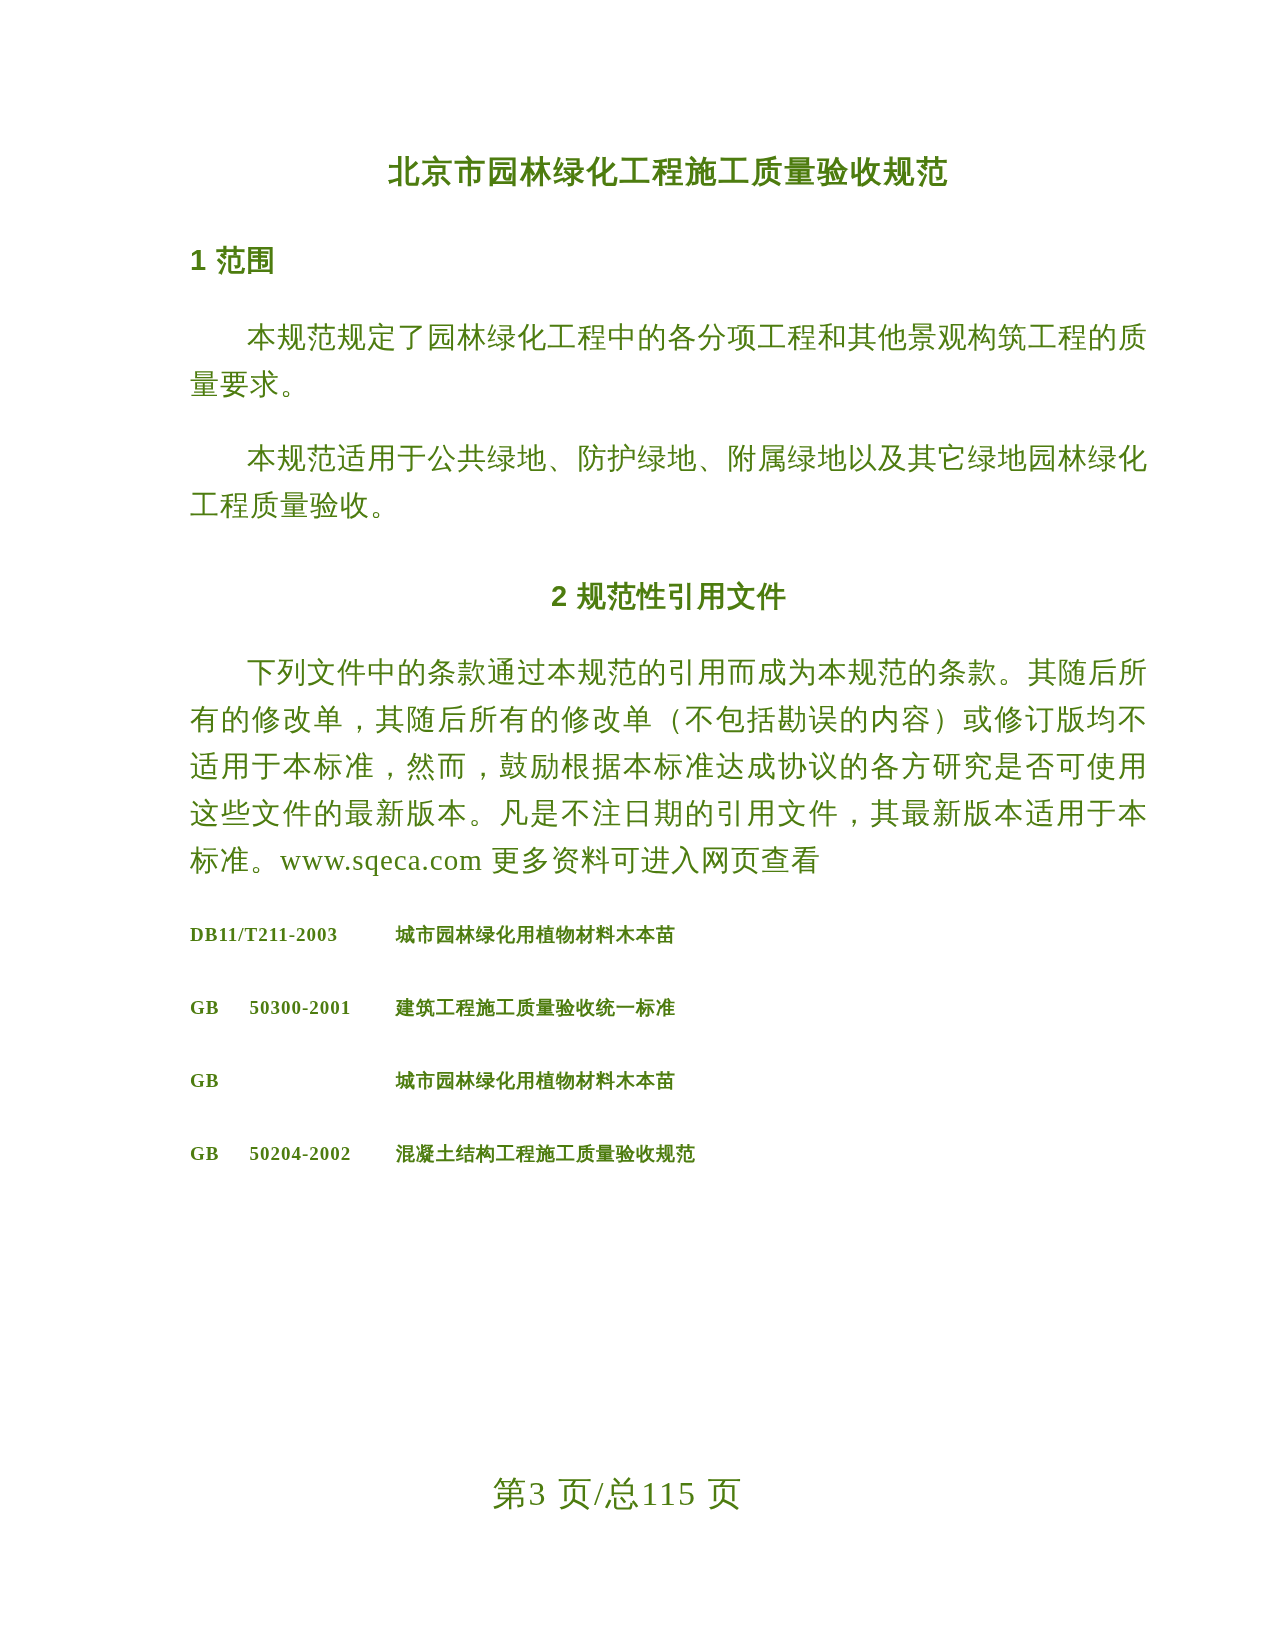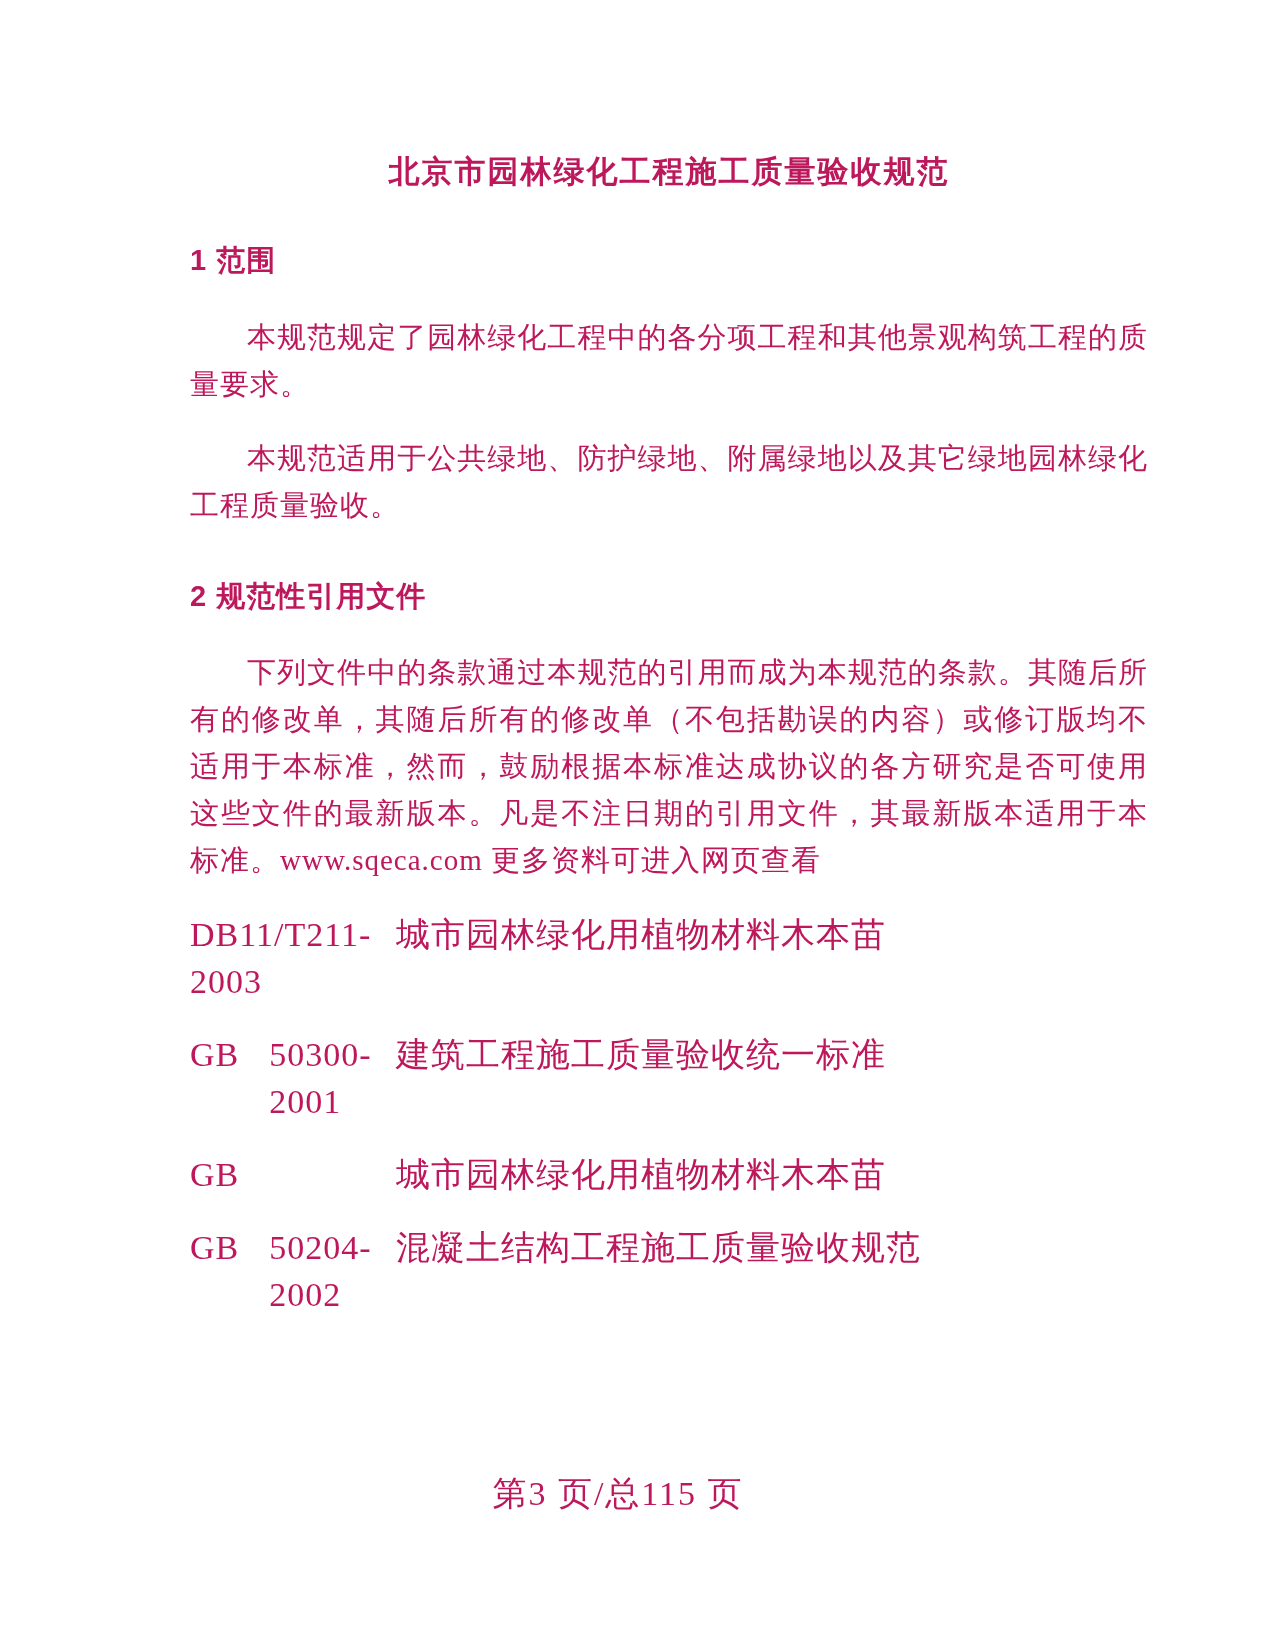--- a/index.html
+++ b/index.html
@@ -5,21 +5,21 @@
   html, body {
     margin: 0;
     padding: 0;
     background: #ffffff;
   }
   .page {
     position: relative;
     width: 1275px;
     height: 1650px;
     background: #ffffff;
-    color: #be185d;
+    color: #4d7c0f;
     font-family: "Liberation Serif", "DejaVu Serif", serif;
     overflow: hidden;
   }
   .content {
     position: absolute;
     left: 190px;
     top: 0;
     width: 958px;
   }
   .doc-title {
@@ -33,38 +33,39 @@
   }
   .section-heading {
     font-family: "Liberation Sans", "DejaVu Sans", sans-serif;
     font-weight: 700;
     font-size: 29px;
     line-height: 40px;
     letter-spacing: 1px;
     margin: 0;
   }
   .heading-1 { margin-top: 48px; margin-bottom: 34px; }
-  .heading-2 { margin-top: 47px; margin-bottom: 33px; }
+  .heading-2 { margin-top: 47px; margin-bottom: 33px; text-align: center; }
   .body-par {
     margin: 0 0 27px 0;
     font-size: 29px;
     line-height: 47px;
     letter-spacing: 1px;
     text-align: justify;
     text-justify: inter-ideograph;
     text-indent: 57px;
   }
   .refs { margin-top: 0; }
   .ref-row {
     display: flex;
-    align-items: flex-start;
-    font-size: 34px;
+    align-items: center;
+    font-size: 19px;
     line-height: 47px;
     letter-spacing: 1px;
     margin-bottom: 26px;
+    font-weight: bold;
   }
   .ref-code-group {
     display: inline-flex;
     gap: 30px;
     width: 206px;
     flex: 0 0 206px;
   }
   .ref-num:empty { display: none; }
   .ref-name { white-space: nowrap; }
   .page-footer {

